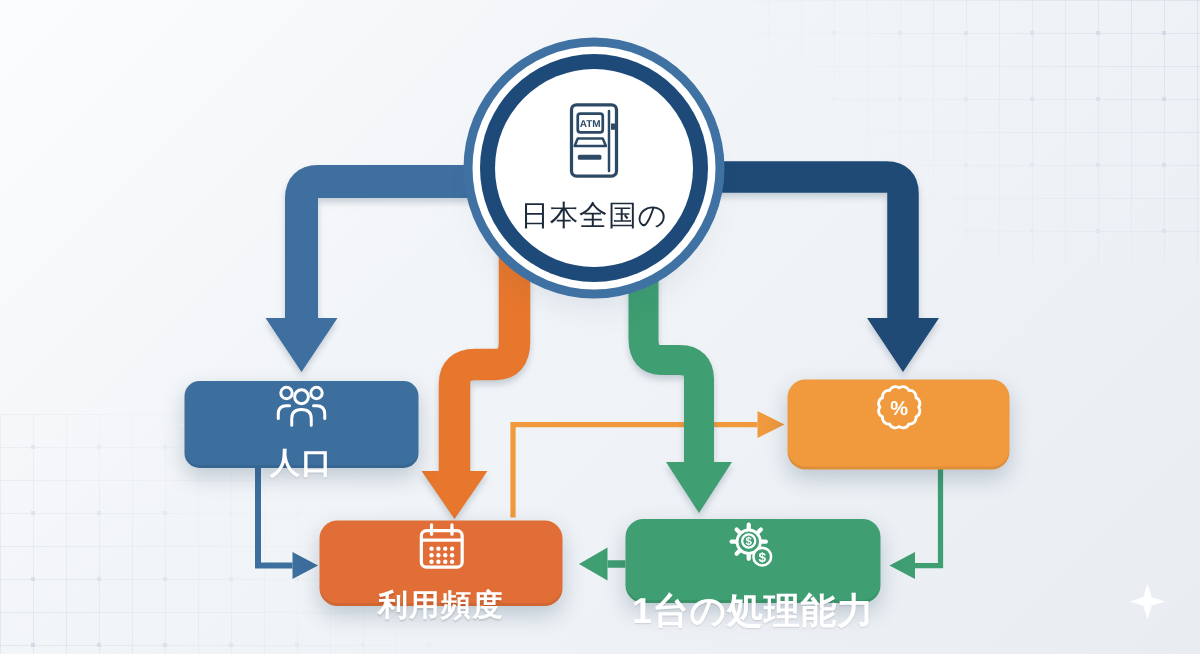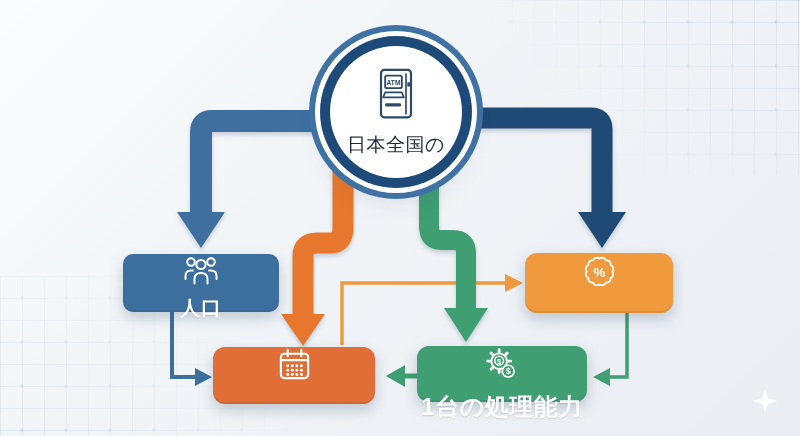--- a/index.html
+++ b/index.html
@@ -155,20 +155,21 @@
         <circle cx="11" cy="23.3" r="1.5"></circle>
           <circle cx="15.7" cy="23.3" r="1.5"></circle>
         <circle cx="20.4" cy="23.3" r="1.5"></circle>
           <circle cx="25.1" cy="23.3" r="1.5"></circle>
         <circle cx="11" cy="27.8" r="1.5"></circle>
           <circle cx="15.7" cy="27.8" r="1.5"></circle>
         <circle cx="20.4" cy="27.8" r="1.5"></circle>
           <circle cx="25.1" cy="27.8" r="1.5"></circle>
       </g>
     </svg>
+    <span class="lbl">利用頻度</span>
   </div>
 
   <div class="node unit-capacity" style="background: rgb(63, 158, 114);">
     <svg class="icn" width="38" height="36" viewBox="0 0 40 36" fill="none" stroke="#ffffff" stroke-width="2" stroke-linecap="round">
       <g stroke-width="3">
         <line x1="26" y1="15" x2="29" y2="15"></line>
           <line x1="5" y1="15" x2="8" y2="15"></line>
         <line x1="17" y1="6" x2="17" y2="3"></line>
           <line x1="17" y1="24" x2="17" y2="27"></line>
         <line x1="23.4" y1="8.6" x2="25.5" y2="6.5"></line>

